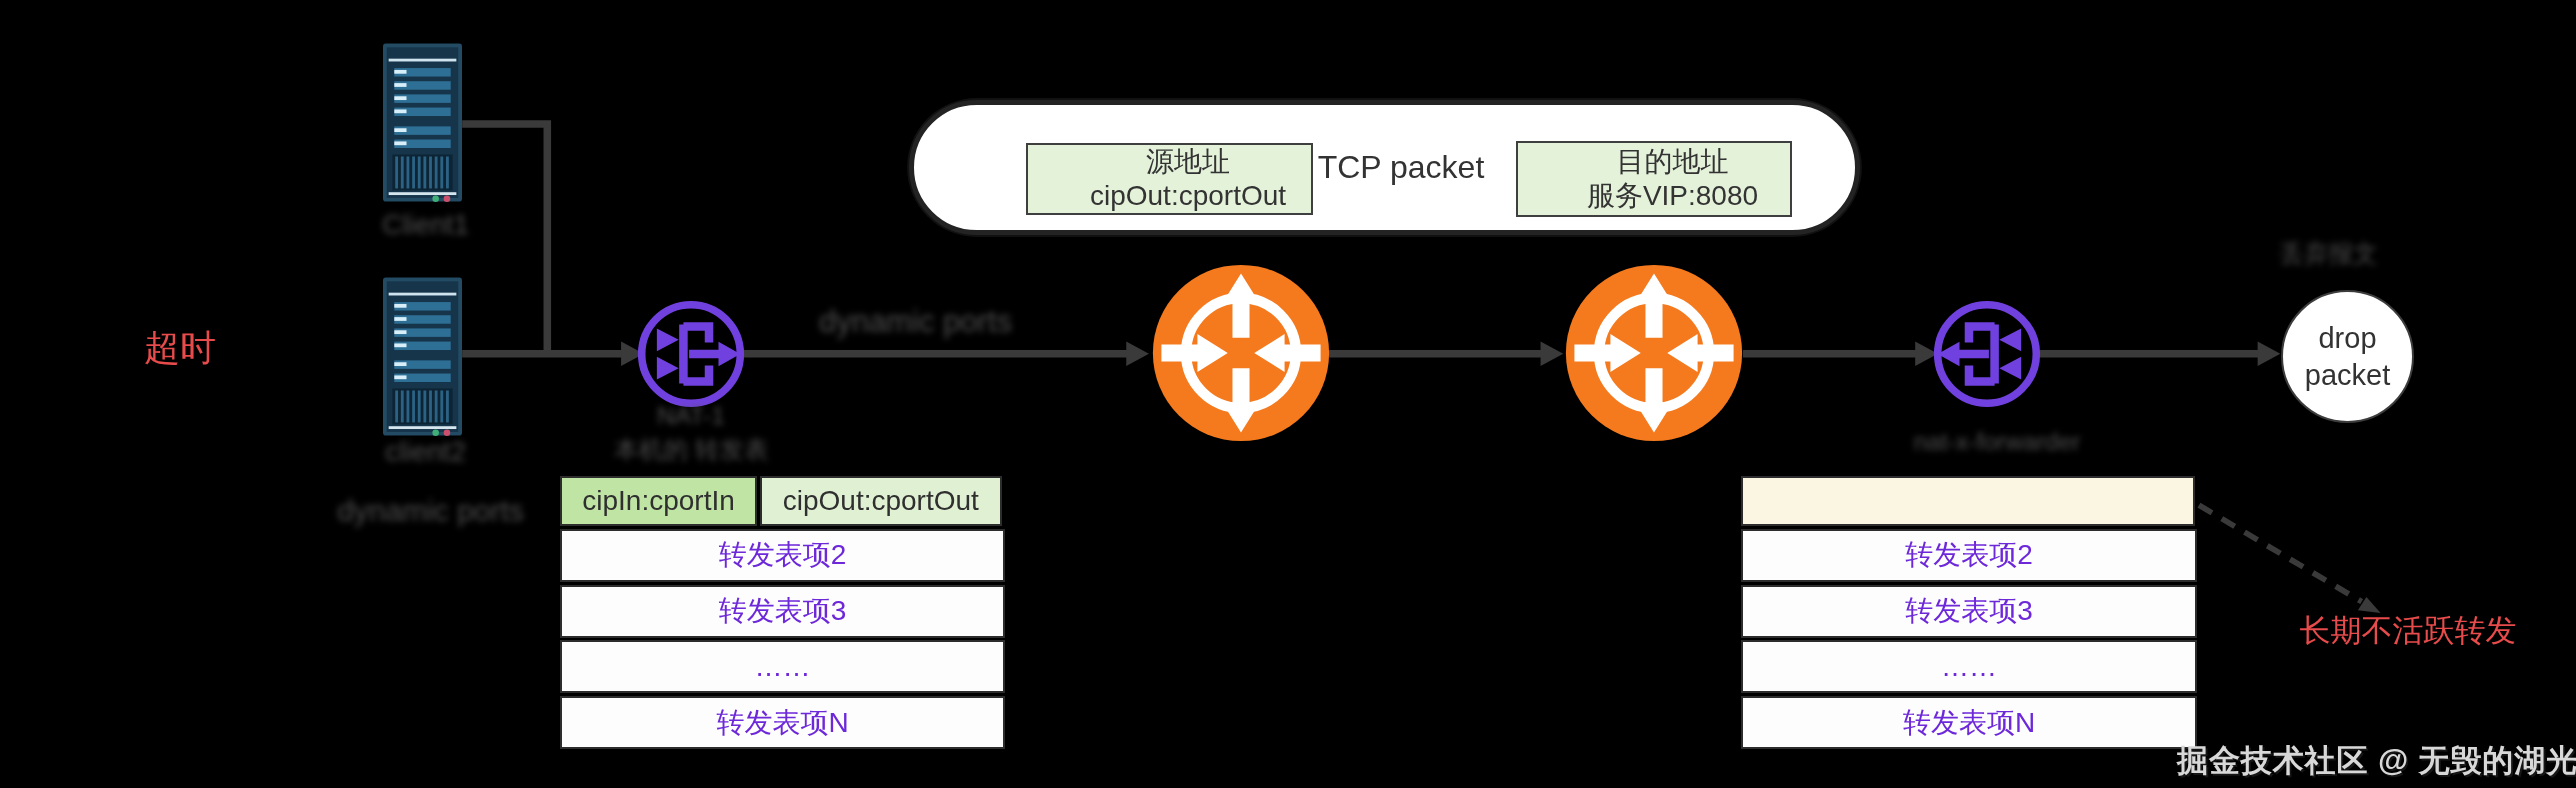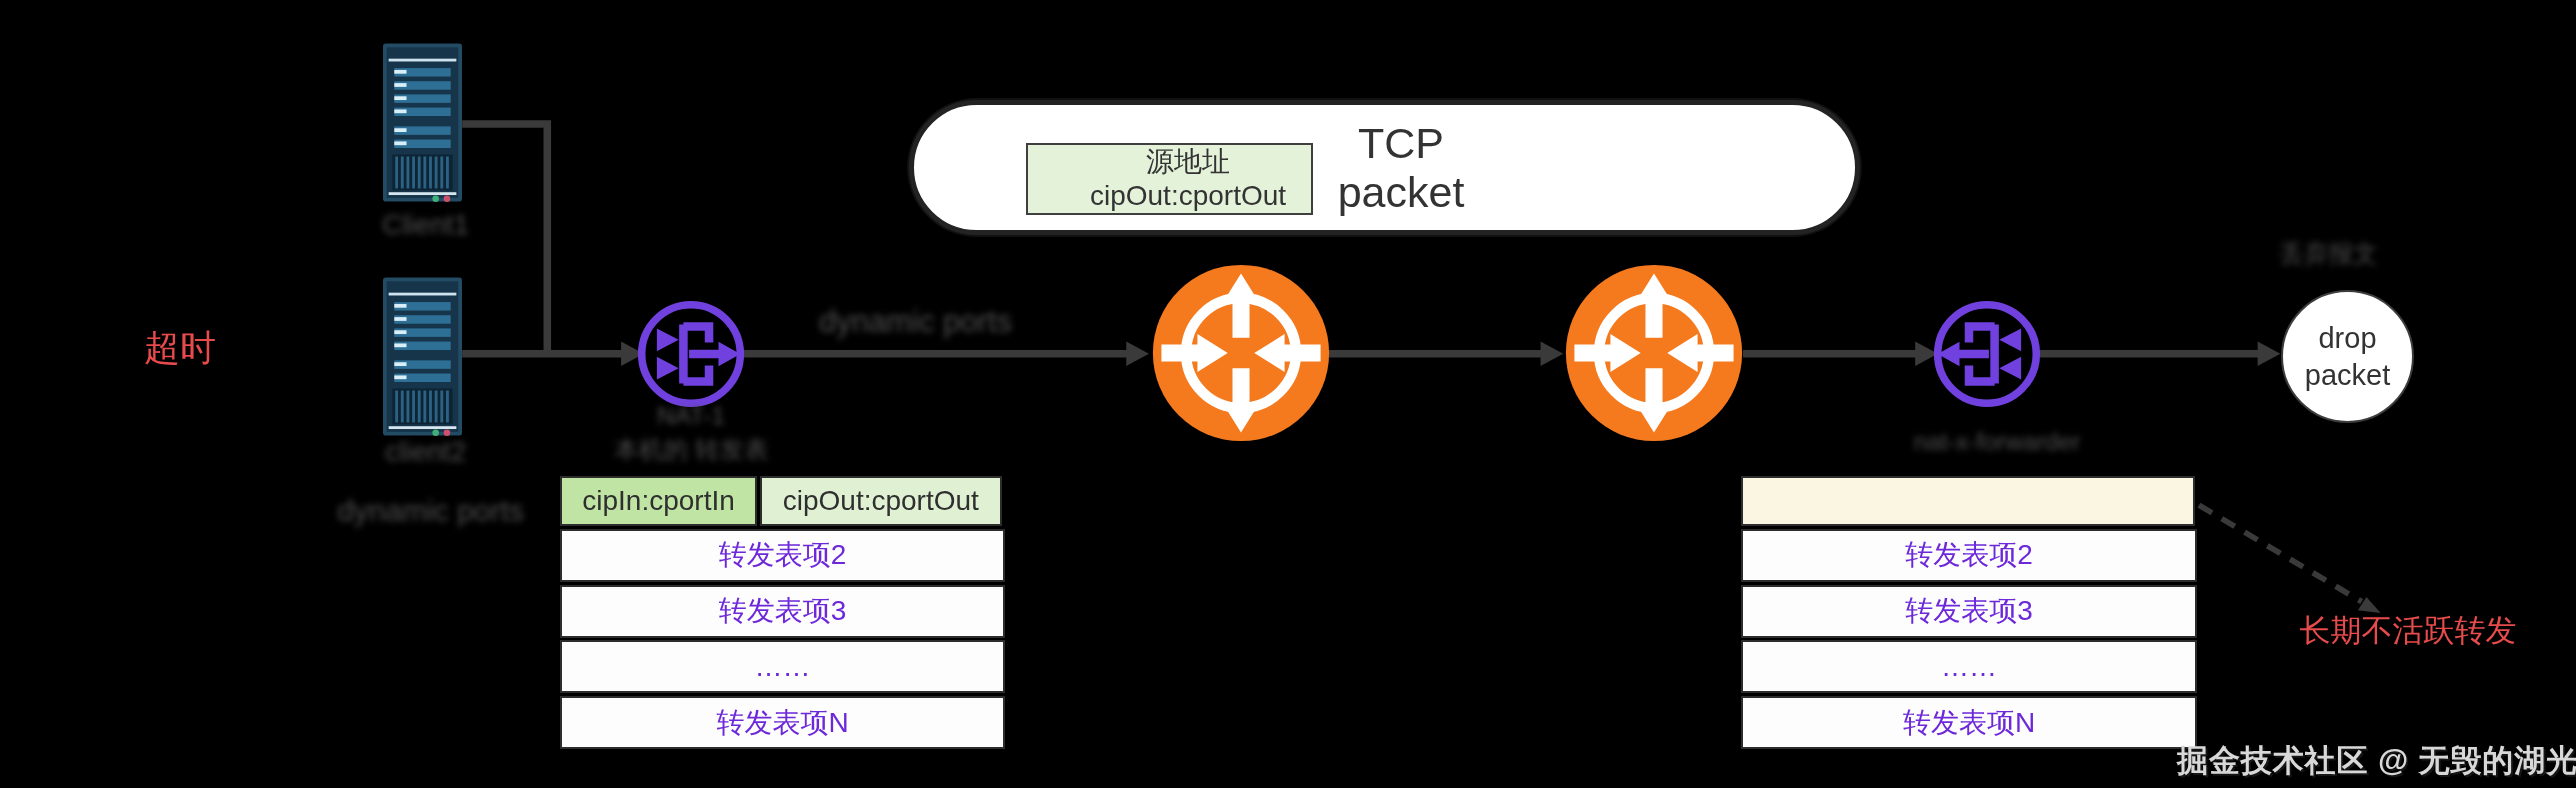--- a/index.html
+++ b/index.html
@@ -8,21 +8,21 @@
   .abs{position:absolute;}
   .ctr{display:flex;align-items:center;justify-content:center;text-align:center;}
   .col{flex-direction:column;}
   
   .blur-label{color:#4f4f4f;filter:blur(3.3px);white-space:nowrap;}
   
   .red-note{color:#e84b4b;text-align:center;line-height:1.16;}
   
   .pill{background:#ffffff;border:5.7px solid #232323;border-radius:72px;box-shadow:0 0 0 1.9px #111;}
   .green-box{background:#e4f2da;border:2.8px solid #3f3f3f;color:#333;line-height:1.2;padding-left:37px;}
-  .pill-text{color:#333;font-size:43px;}
+  .pill-text{color:#333;font-size:32px;}
   
   .tbl{display:block;}
   .tbl-row{border:2.8px solid #2d2d2d;background:#fdfdfd;color:#6d28d9;font-size:28px;height:49px;margin-top:2.8px;display:flex;align-items:center;justify-content:center;}
   .tbl-header{display:flex;margin-top:0;}
   .hdr-cell{border:2.8px solid #2d2d2d;height:46px;display:flex;align-items:center;justify-content:center;font-size:28px;color:#2f2f2f;}
   
   .drop-circle{background:#ffffff;border:2.8px solid #3c3c3c;border-radius:50%;color:#333;font-size:29px;line-height:1.25;}
   .watermark{color:#d8d8d8;font-size:31px;font-weight:bold;letter-spacing:0.9px;text-shadow:1.9px 1.9px 0 #161616;white-space:nowrap;}
 </style>
 </head>
@@ -146,20 +146,24 @@
   <div class="abs ctr blur-label" style="left:625px;top:401px;width:132px;height:30px;font-size:24.6px">NAT-1</div>
   <div class="abs ctr blur-label" style="left:585px;top:433px;width:213px;height:32px;font-size:24.6px">本机的 转发表</div>
   <div class="abs ctr blur-label" style="left:776px;top:301px;width:279px;height:42px;font-size:31px">dynamic ports</div>
 
   <div class="abs pill" style="left:909px;top:100px;width:941px;height:125px">
     <div class="abs green-box ctr col" style="left:112px;top:38px;width:246px;height:68px;font-size:28px">
       <div>源地址</div>
       <div>cipOut:cportOut</div>
     </div>
     <div class="abs ctr pill-text" style="left:402px;top:0;width:170px;height:125px">TCP packet</div>
+    <div class="abs green-box ctr col" style="left:602px;top:36px;width:235px;height:72px;font-size:28px">
+      <div>目的地址</div>
+      <div>服务VIP:8080</div>
+    </div>
   </div>
 
   <svg class="abs" style="left:1151px;top:263px" width="180" height="180" viewBox="-95 -95 190 190">
     <circle cx="0" cy="0" r="93" fill="#f57a1e"></circle>
     <circle cx="0" cy="0" r="58" fill="none" stroke="#ffffff" stroke-width="11"></circle>
     <g fill="#ffffff">
       <path d="M0,-84 L20,-52 L9,-52 L9,-16 L-9,-16 L-9,-52 L-20,-52 Z"></path>
       <path d="M0,84 L20,52 L9,52 L9,16 L-9,16 L-9,52 L-20,52 Z"></path>
       <path d="M-14,0 L-46,-20 L-46,-9 L-84,-9 L-84,9 L-46,9 L-46,20 Z"></path>
       <path d="M14,0 L46,-20 L46,-9 L84,-9 L84,9 L46,9 L46,20 Z"></path>

